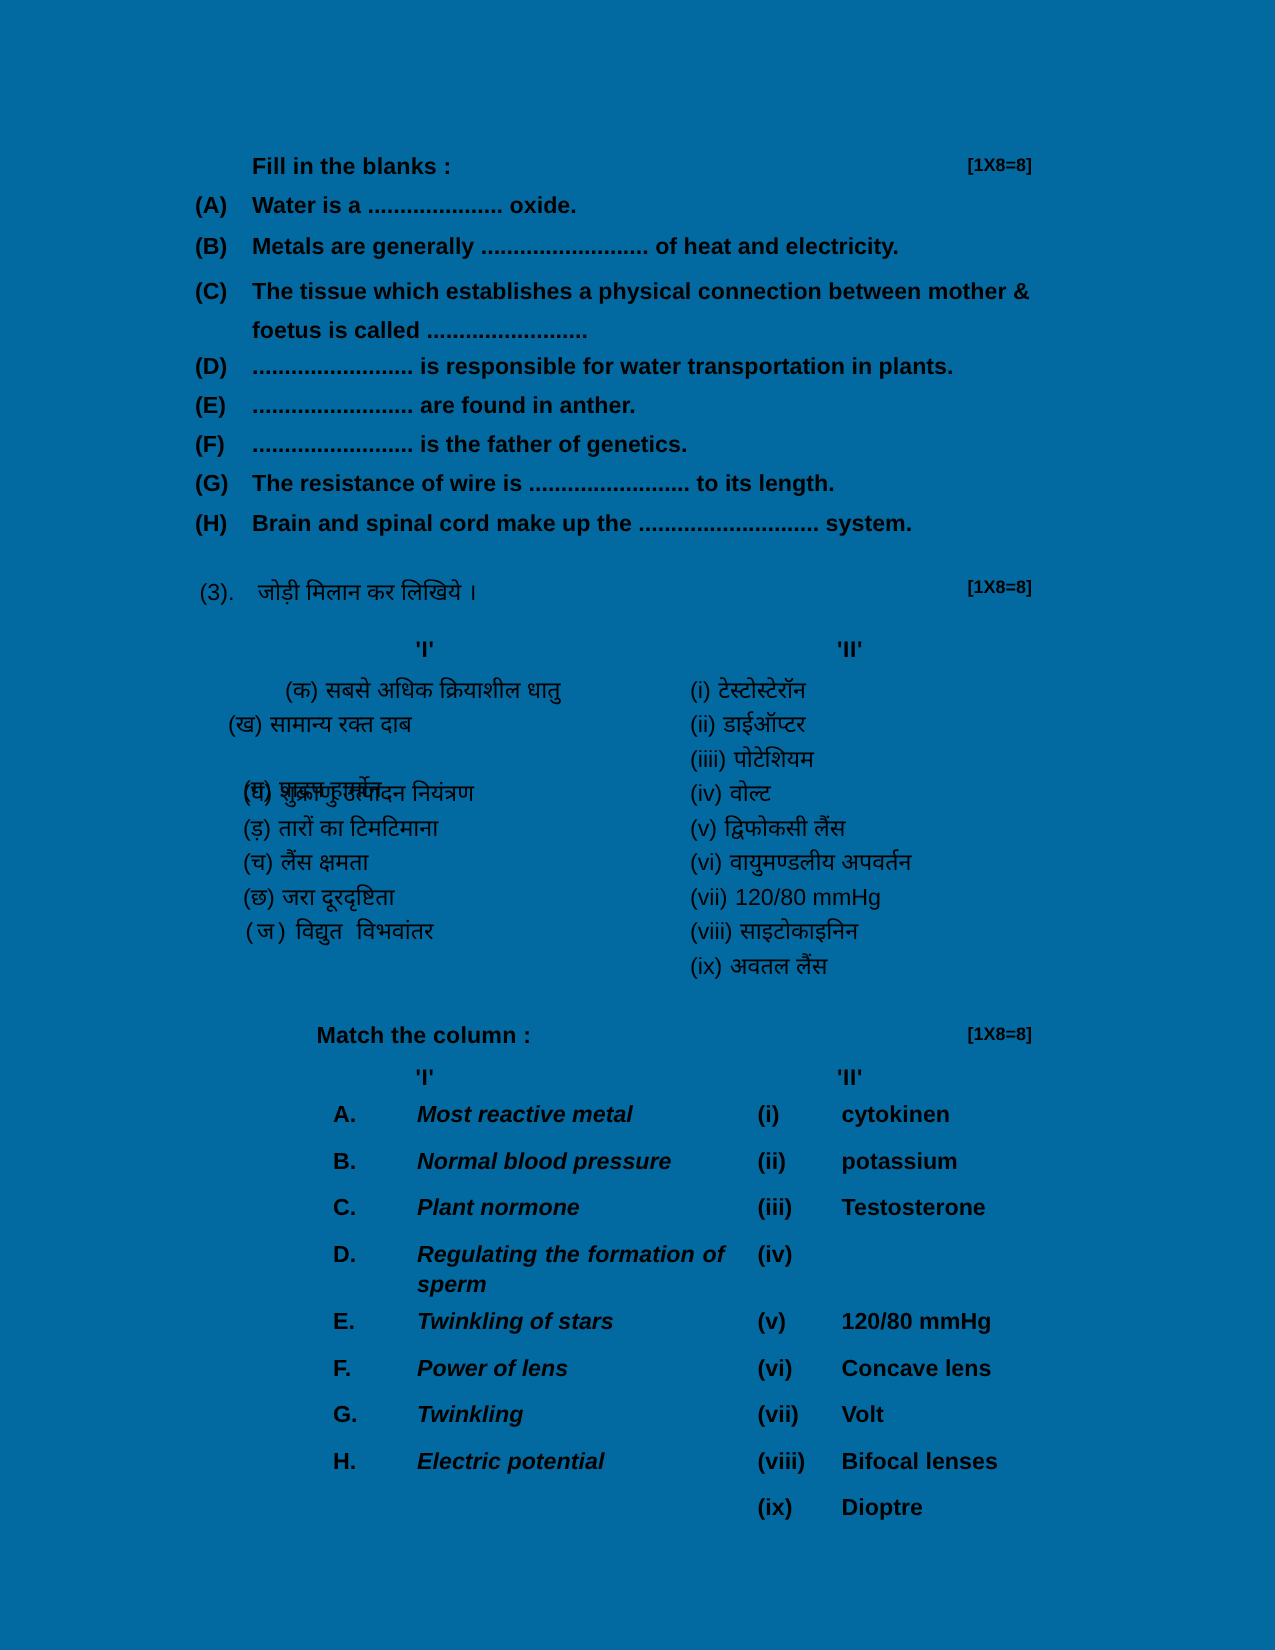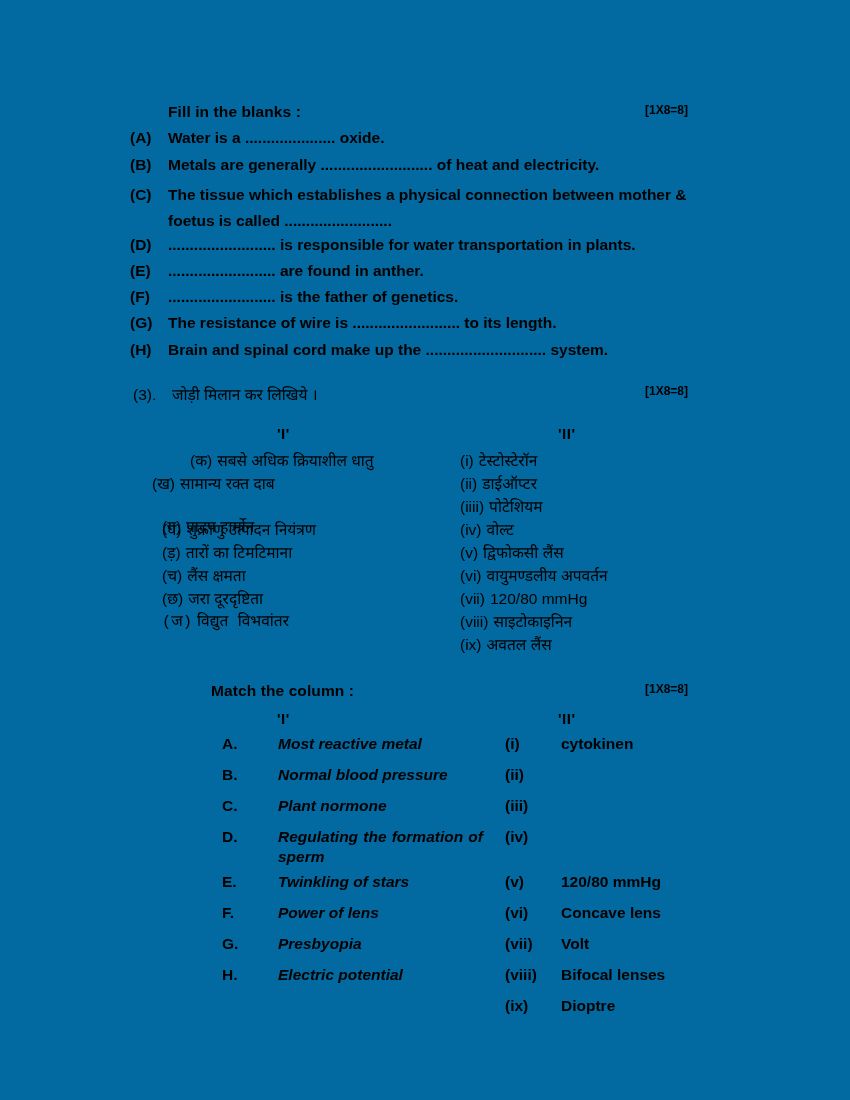--- a/index.html
+++ b/index.html
@@ -260,36 +260,38 @@
   <div class="en-row" style="left:222px; top:872px;">
     <span class="lbl">E.</span>
     <span class="body">Twinkling of stars</span>
   </div>
   <div class="en-row" style="left:222px; top:903px;">
     <span class="lbl">F.</span>
     <span class="body">Power of lens</span>
   </div>
   <div class="en-row" style="left:222px; top:934px;">
     <span class="lbl">G.</span>
-    <span class="body">Presbyopia</span>
+    <span class="body">Twinkling</span>
   </div>
   <div class="en-row" style="left:222px; top:965px;">
     <span class="lbl">H.</span>
     <span class="body">Electric potential</span>
   </div>
 
   <div class="en-row2" style="left:505px; top:734px;">
     <span class="lbl">(i)</span>
     <span class="body">cytokinen</span>
   </div>
   <div class="en-row2" style="left:505px; top:765px;">
     <span class="lbl">(ii)</span>
+    <span class="body">potassium</span>
   </div>
   <div class="en-row2" style="left:505px; top:796px;">
     <span class="lbl">(iii)</span>
+    <span class="body">Testosterone</span>
   </div>
   <div class="en-row2" style="left:505px; top:827px; width:160px;">
     <span class="lbl">(iv)</span>
   </div>
   <div class="en-row2" style="left:505px; top:872px;">
     <span class="lbl">(v)</span>
     <span class="body">120/80 mmHg</span>
   </div>
   <div class="en-row2" style="left:505px; top:903px;">
     <span class="lbl">(vi)</span>

